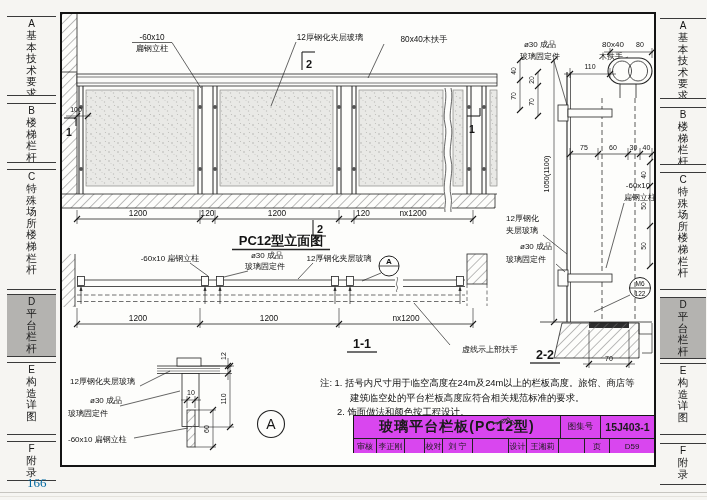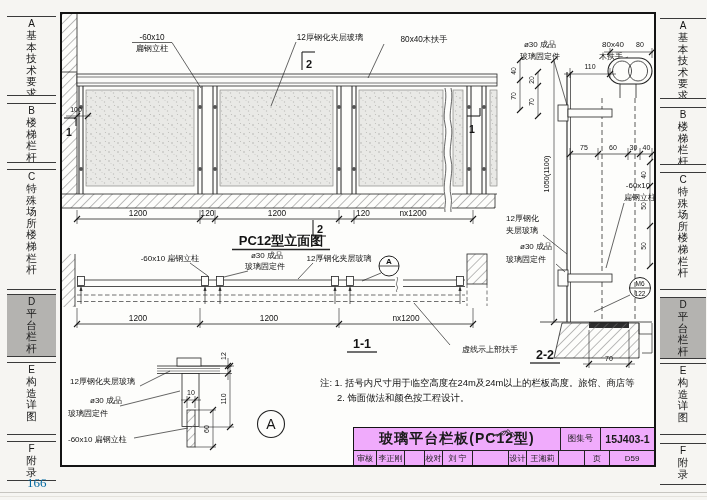--- a/index.html
+++ b/index.html
@@ -31,23 +31,23 @@
   .t{fill:#141414;stroke:none;font-family:"Liberation Sans","DejaVu Sans",sans-serif;}
   
   .notes{
     position:absolute;left:258px;top:362px;width:334px;
     font-size:9.4px;line-height:14.6px;color:#111;white-space:nowrap;
   }
   .notes .n2{padding-left:30px;}
   .notes .n3{padding-left:17px;}
   
   .tblock{
-    position:absolute;right:0;bottom:0;width:301px;height:38px;
+    position:absolute;right:0;bottom:12px;width:301px;height:38px;
     border-left:1.5px solid #141414;border-top:1.5px solid #141414;
-    background:#f0abfc;box-sizing:border-box;display:flex;flex-direction:column;
+    background:#d946ef;box-sizing:border-box;display:flex;flex-direction:column;
   }
   .tb-r1{display:flex;height:22px;border-bottom:1px solid #232323;}
   .tb-r2{display:flex;flex:1;}
   .tb-title{flex:1;display:flex;align-items:center;justify-content:center;
     font-size:14px;font-weight:bold;letter-spacing:1px;}
   .tb-cell{display:flex;align-items:center;justify-content:center;
     border-left:1px solid #232323;box-sizing:border-box;}
   .tb-lab{font-size:8.5px;font-family:Liberation Serif, serif;}
   .tb-val{font-size:10.5px;}
   .tb-r2 .tb-cell{font-size:8px;}
@@ -531,20 +531,21 @@
           <use href="#tk" x="567" y="350"></use>
       <text class="t" x="547" y="346.5" font-size="7" text-anchor="middle">70</text>
     </g>
     <text class="t" x="483" y="345" font-size="12.5" font-weight="bold" text-anchor="middle">2-2</text>
     <line x1="468" y1="349" x2="498" y2="349" stroke-width="1.3"></line>
   </g>
 </svg>
 
   <div class="notes">
     <div class="n1"><span>注:</span> <span>1. 括号内尺寸用于临空高度在24m及24m以上的栏板高度。旅馆、商店等</span></div>
+    <div class="n2">建筑临空处的平台栏板高度应符合相关规范标准的要求。</div>
     <div class="n3">2. 饰面做法和颜色按工程设计。</div>
   </div>
 
   <div class="tblock">
     <div class="tb-r1">
       <div class="tb-title">玻璃平台栏板(PC12型)</div>
       <div class="tb-cell tb-lab" style="width:40px;">图集号</div>
       <div class="tb-cell tb-val" style="width:54px;font-weight:bold;">15J403-1</div>
     </div>
     <div class="tb-r2">

